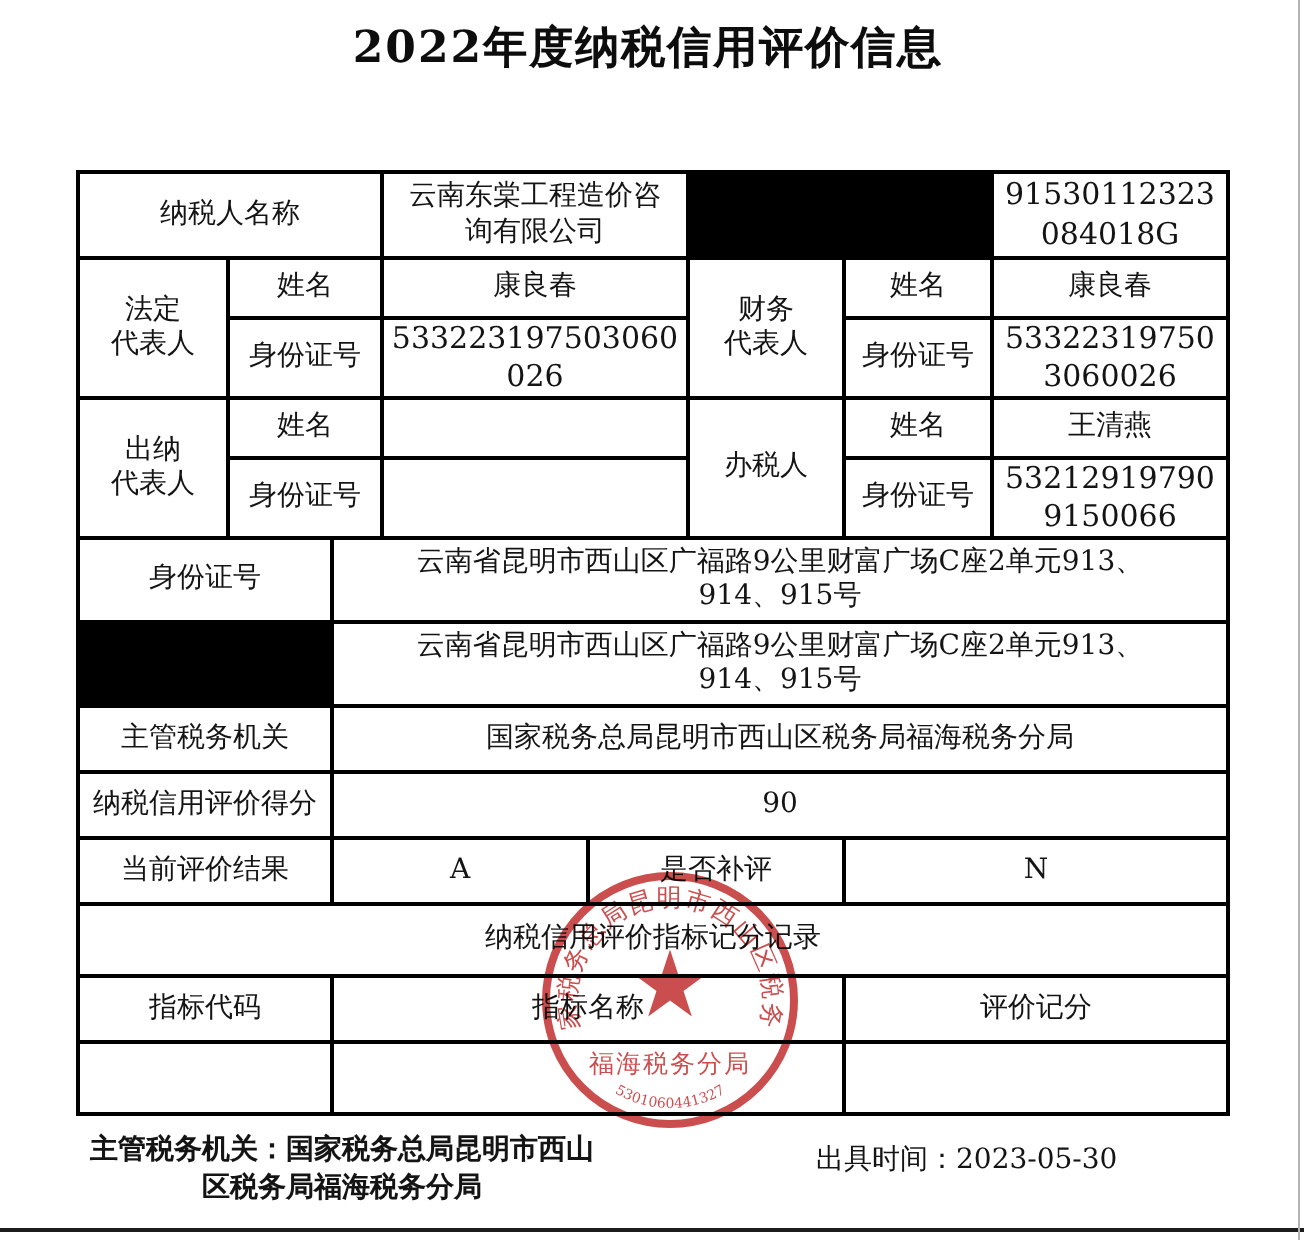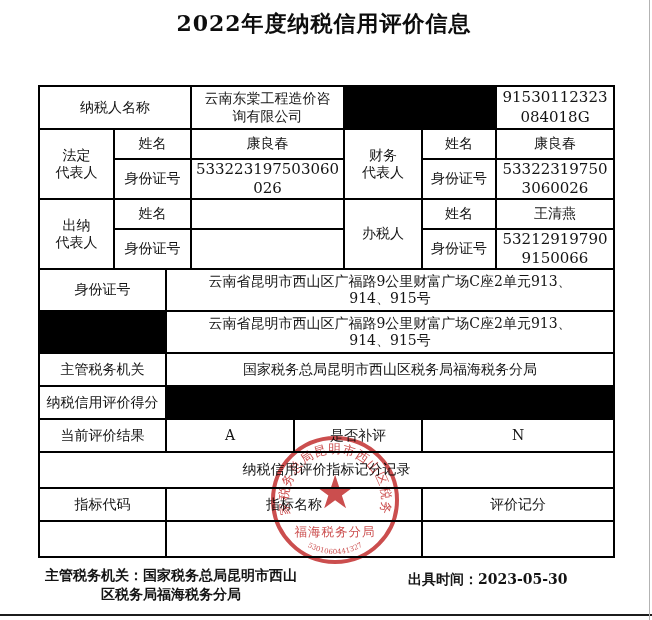--- a/index.html
+++ b/index.html
@@ -23,21 +23,21 @@
     text-align:center;font-size:14px;line-height:1.25;padding:1px 2px;
     overflow:hidden;
   }
   .pre{white-space:pre-line;}
   .num{font-size:15px;word-break:break-all;line-height:1.3;}
   .footer-authority{
     position:absolute;left:40px;top:566px;width:262px;text-align:center;
     font-size:14px;font-weight:bold;line-height:1.35;
   }
   .footer-issue{
-    position:absolute;left:408px;top:571px;font-size:14px;font-weight:bold;
+    position:absolute;left:408px;top:571px;font-size:14px;font-weight:normal;
   }
   .stamp{
     position:absolute;left:267px;top:432px;width:136px;height:136px;
     mix-blend-mode:multiply;opacity:.88;pointer-events:none;
   }
   .page-bottom-line{position:absolute;left:0;top:614px;width:652px;height:2px;background:#1c1c1c;}
   .page-right-line{position:absolute;left:649px;top:0;width:1px;height:620px;background:#b3b3b3;}
 </style>
 </head>
 <body>
@@ -80,20 +80,21 @@
   <div class="cell pre" style="grid-column:3/9;grid-row:6">云南省昆明市西山区广福路9公里财富广场C座2单元913、
 914、915号</div>
 
   <div class="cell pre" style="grid-column:3/9;grid-row:7">云南省昆明市西山区广福路9公里财富广场C座2单元913、
 914、915号</div>
 
   <div class="cell" style="grid-column:1/3;grid-row:8">主管税务机关</div>
   <div class="cell" style="grid-column:3/9;grid-row:8">国家税务总局昆明市西山区税务局福海税务分局</div>
 
   <div class="cell" style="grid-column:1/3;grid-row:9">纳税信用评价得分</div>
+  <div class="cell" style="grid-column:3/9;grid-row:9">90</div>
 
   <div class="cell" style="grid-column:1/3;grid-row:10">当前评价结果</div>
   <div class="cell" style="grid-column:3/5;grid-row:10">A</div>
   <div class="cell" style="grid-column:5/7;grid-row:10">是否补评</div>
   <div class="cell" style="grid-column:7/9;grid-row:10">N</div>
 
   <div class="cell" style="grid-column:1/9;grid-row:11">纳税信用评价指标记分记录</div>
 
   <div class="cell" style="grid-column:1/3;grid-row:12">指标代码</div>
   <div class="cell" style="grid-column:3/7;grid-row:12">指标名称</div>

